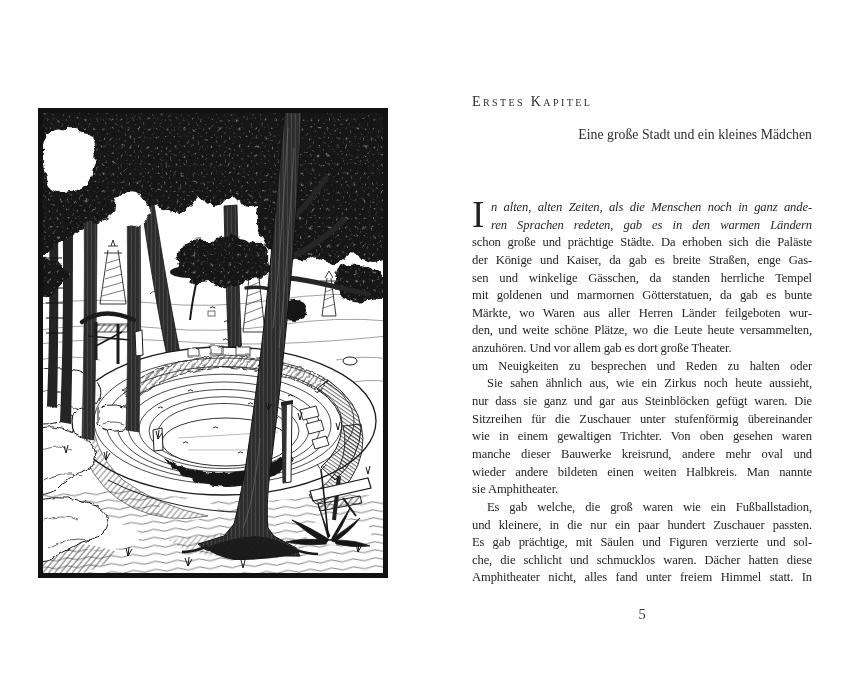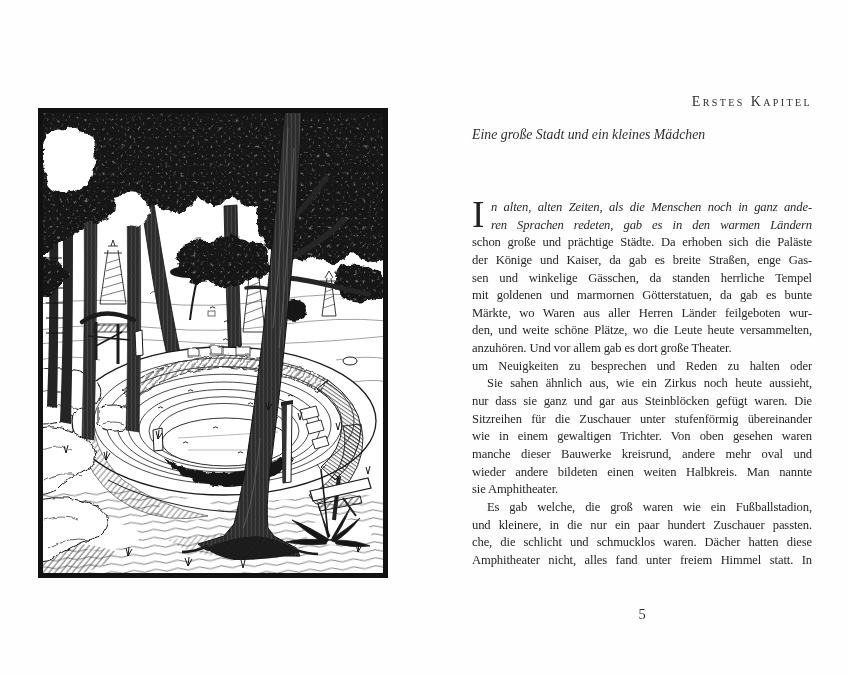--- a/index.html
+++ b/index.html
@@ -2,24 +2,24 @@
 <html><head>
 <meta charset="utf-8">
 <style>
   html,body{margin:0;padding:0;background:#ffffff;}
   .page{position:relative;width:848px;height:675px;background:#fefefe;overflow:hidden;
         font-family:"Liberation Serif","DejaVu Serif",serif;color:#2b2b2b;}
   
   .illu{position:absolute;left:38px;top:108px;width:350px;height:470px;}
   
   .rightcol{position:absolute;left:472px;top:0;width:340px;height:675px;}
-  .chapter-heading{position:absolute;top:94px;left:0;right:0;text-align:right;
+  .chapter-heading{position:absolute;top:94px;left:0;right:0;text-align:left;
      font-variant:small-caps;letter-spacing:2.4px;font-size:14px;color:#2e2e2e;}
-  .chapter-subtitle{position:absolute;top:127px;left:0;right:0;text-align:left;
-     font-style:italic;font-size:13.8px;color:#2e2e2e;}
+  .chapter-subtitle{position:absolute;top:127px;left:0;right:0;text-align:right;
+     font-size:13.8px;color:#2e2e2e;}
   .bodytext{position:absolute;top:199px;left:0;width:340px;font-size:12.6px;
      letter-spacing:-0.12px;line-height:17.65px;color:#262626;}
   .ln{height:17.65px;text-align:justify;text-align-last:justify;white-space:nowrap;overflow:visible;}
   .ln.end{text-align-last:left;white-space:normal;}
   .ln.drop{padding-left:19px;font-style:italic;}
   .ln.ind{padding-left:15px;}
   .drop-cap{position:absolute;top:197px;left:0px;font-size:37px;line-height:35px;color:#222;}
   .page-number{position:absolute;top:606px;left:0;right:0;text-align:center;font-size:14.5px;color:#333;}
 </style>
 </head>
@@ -257,19 +257,20 @@
       <div class="ln">um Neuigkeiten zu besprechen und Reden zu halten oder</div>
       <div class="ln ind">Sie sahen ähnlich aus, wie ein Zirkus noch heute aussieht,</div>
       <div class="ln">nur dass sie ganz und gar aus Steinblöcken gefügt waren. Die</div>
       <div class="ln">Sitzreihen für die Zuschauer unter stufenförmig übereinander</div>
       <div class="ln">wie in einem gewaltigen Trichter. Von oben gesehen waren</div>
       <div class="ln">manche dieser Bauwerke kreisrund, andere mehr oval und</div>
       <div class="ln">wieder andere bildeten einen weiten Halbkreis. Man nannte</div>
       <div class="ln end">sie Amphitheater.</div>
       <div class="ln ind">Es gab welche, die groß waren wie ein Fußballstadion,</div>
       <div class="ln">und kleinere, in die nur ein paar hundert Zuschauer passten.</div>
+      <div class="ln">Es gab prächtige, mit Säulen und Figuren verzierte und sol-</div>
       <div class="ln">che, die schlicht und schmucklos waren. Dächer hatten diese</div>
       <div class="ln">Amphitheater nicht, alles fand unter freiem Himmel statt. In</div>
     </div>
     <div class="page-number">5</div>
   </div>
 
 </div>
 
 </body></html>

